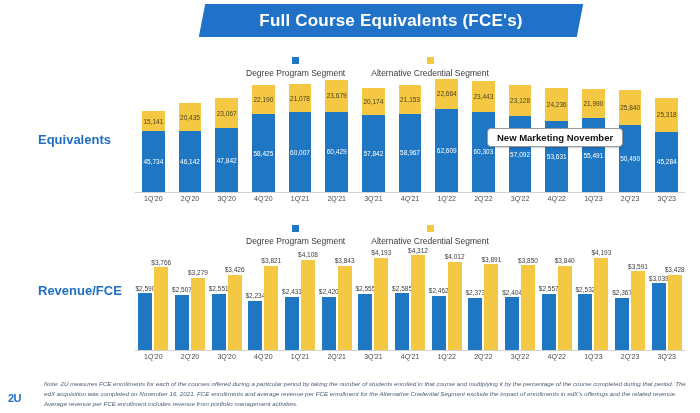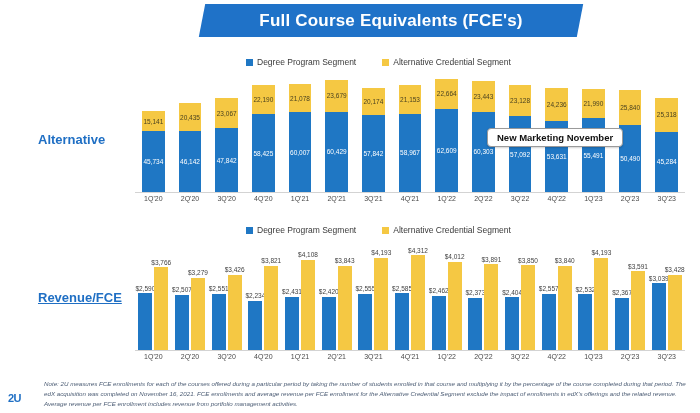--- a/index.html
+++ b/index.html
@@ -36,38 +36,38 @@
 
   
   .legend {
     position: absolute;
     display: flex;
     gap: 26px;
     align-items: center;
     font-size: 8.5px;
     color: #3a3a3a;
   }
-  .legend-item { display: flex; align-items: center; gap: 4px; white-space: nowrap; }
+  .legend-item { display: flex; align-items: center; gap: 4px; white-space: nowrap; flex-direction: column; }
   .legend-swatch { width: 7px; height: 7px; display: inline-block; }
   .sw-blue { background: #1f77c4; }
   .sw-gold { background: #f5c843; }
 
   #legend-top { left: 246px; top: 57px; }
   #legend-bottom { left: 246px; top: 225px; }
 
   
   .side-title {
     position: absolute;
     color: #1f6fc4;
     font-weight: bold;
     font-size: 13px;
     white-space: nowrap;
   }
   #side-enrollments { left: 38px; top: 132px; }
-  #side-revenue { left: 38px; top: 290px; text-decoration: underline; }
+  #side-revenue { left: 38px; top: 283px; }
 
   
   .chart {
     position: absolute;
     left: 135px;
     width: 550px;
   }
   #chart-enrollments { top: 74px; height: 138px; }
   #chart-revenue { top: 240px; height: 128px; }
 
@@ -195,21 +195,21 @@
     letter-spacing: -0.5px;
   }
 </style>
 </head>
 <body>
 
 <div class="title-banner">
   <span class="title-text">Full Course Equivalents (FCE's)</span>
 </div>
 
-<div class="side-title" id="side-enrollments">Alternative</div>
+<div class="side-title" id="side-enrollments">Equivalents</div>
 <div class="side-title" id="side-revenue">Revenue/FCE</div>
 
 <div class="legend" id="legend-top">
   <div class="legend-item">
     <span class="legend-swatch sw-blue"></span>
     <span>Degree Program Segment</span>
   </div>
   <div class="legend-item">
     <span class="legend-swatch sw-gold"></span>
     <span>Alternative Credential Segment</span>

